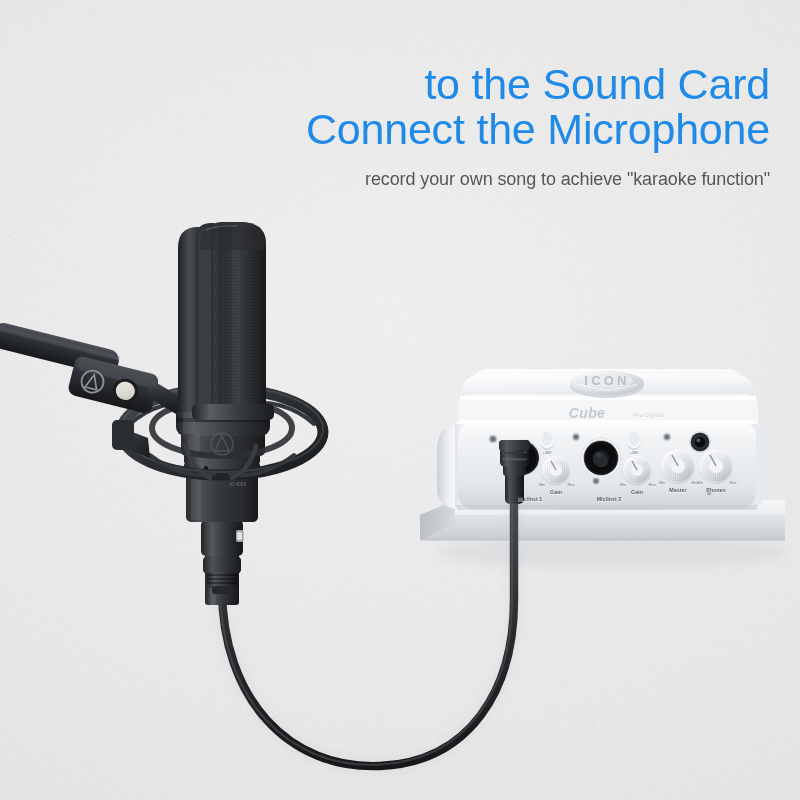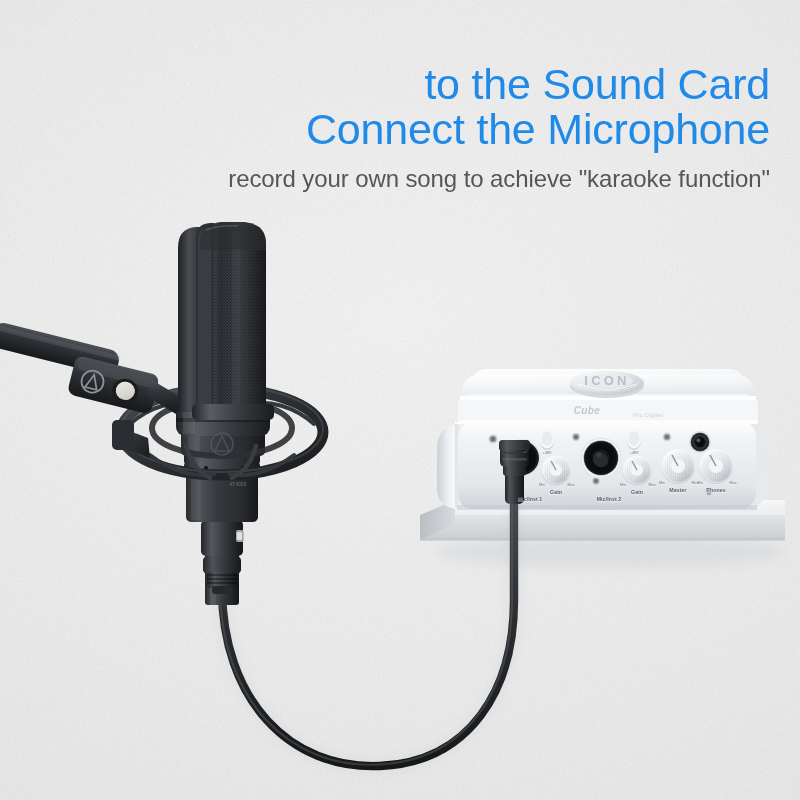--- a/index.html
+++ b/index.html
@@ -48,21 +48,21 @@
     letter-spacing: -0.2px;
     white-space: nowrap;
   }
   #subhead {
     position: absolute;
     left: 40px;
     top: 164px;
     width: 730px;
     text-align: right;
     color: #565656;
-    font-size: 24px;
+    font-size: 18px;
     line-height: 30px;
     font-weight: 400;
     letter-spacing: -0.1px;
     white-space: nowrap;
     z-index: 40;
   }
 
   
   #art {
     position: absolute;
@@ -99,21 +99,21 @@
     font-size: 13px;
     letter-spacing: 3.2px;
     font-weight: 700;
     transform: translateX(-50%);
     white-space: nowrap;
   }
   .brand-cube {
     position: absolute;
     z-index: 30;
     color: #c3c9d0;
-    font-size: 10px;
+    font-size: 14px;
     letter-spacing: .4px;
     font-weight: 700;
     font-style: italic;
     transform: translateX(-50%);
     white-space: nowrap;
   }
   .brand-sub {
     position: absolute;
     z-index: 30;
     color: #cfd4da;

